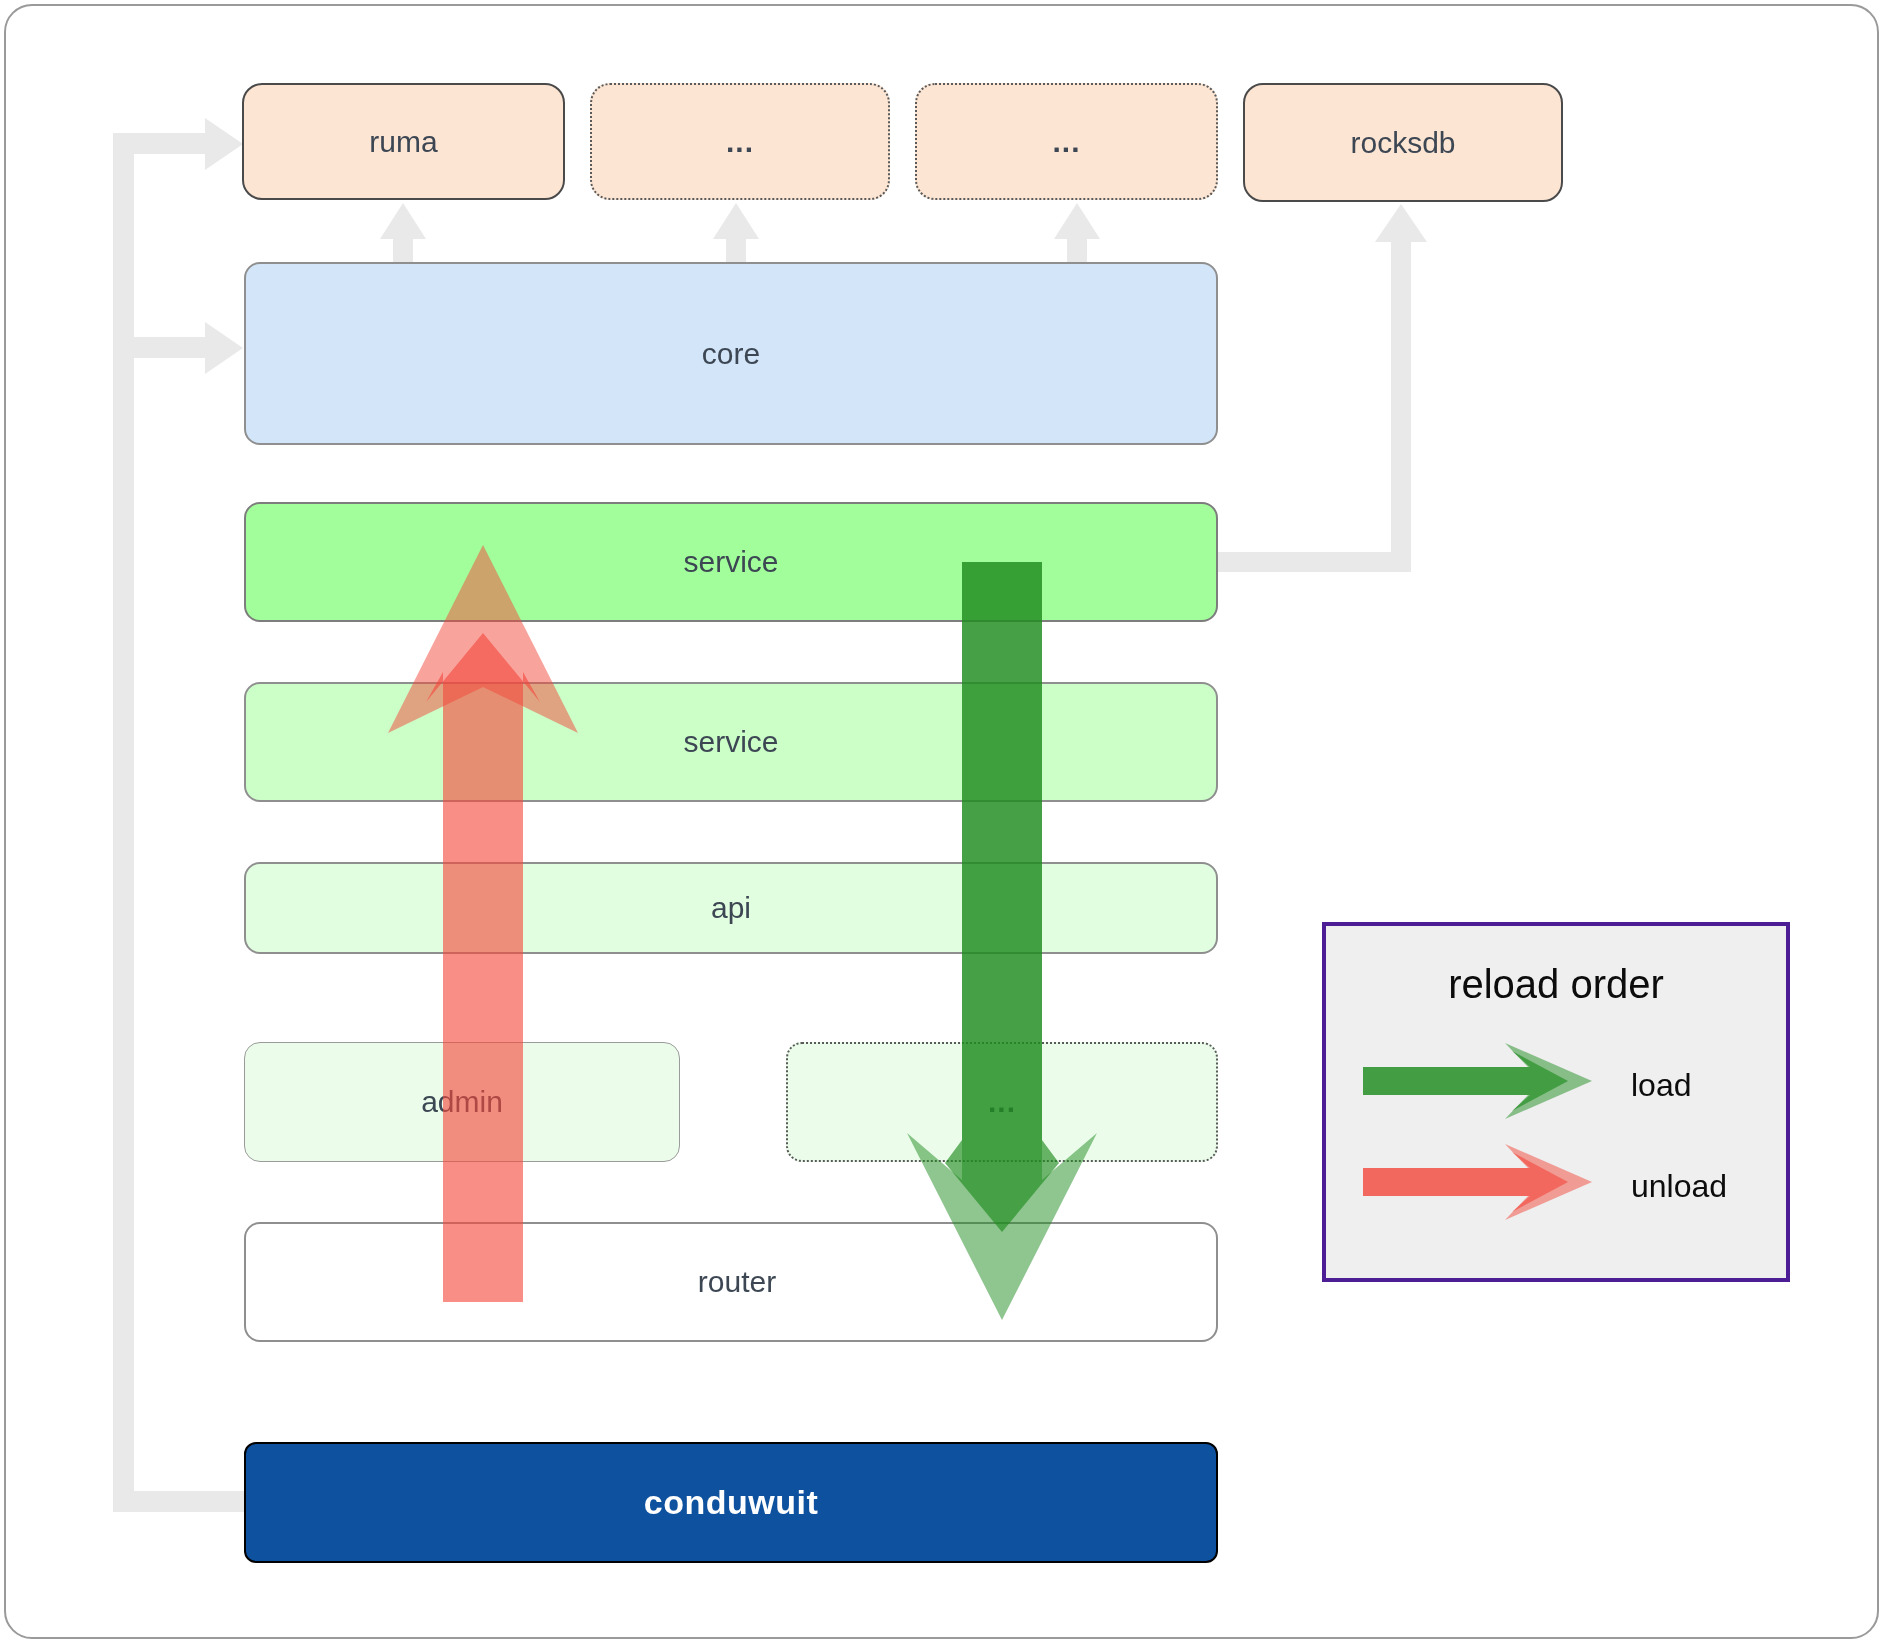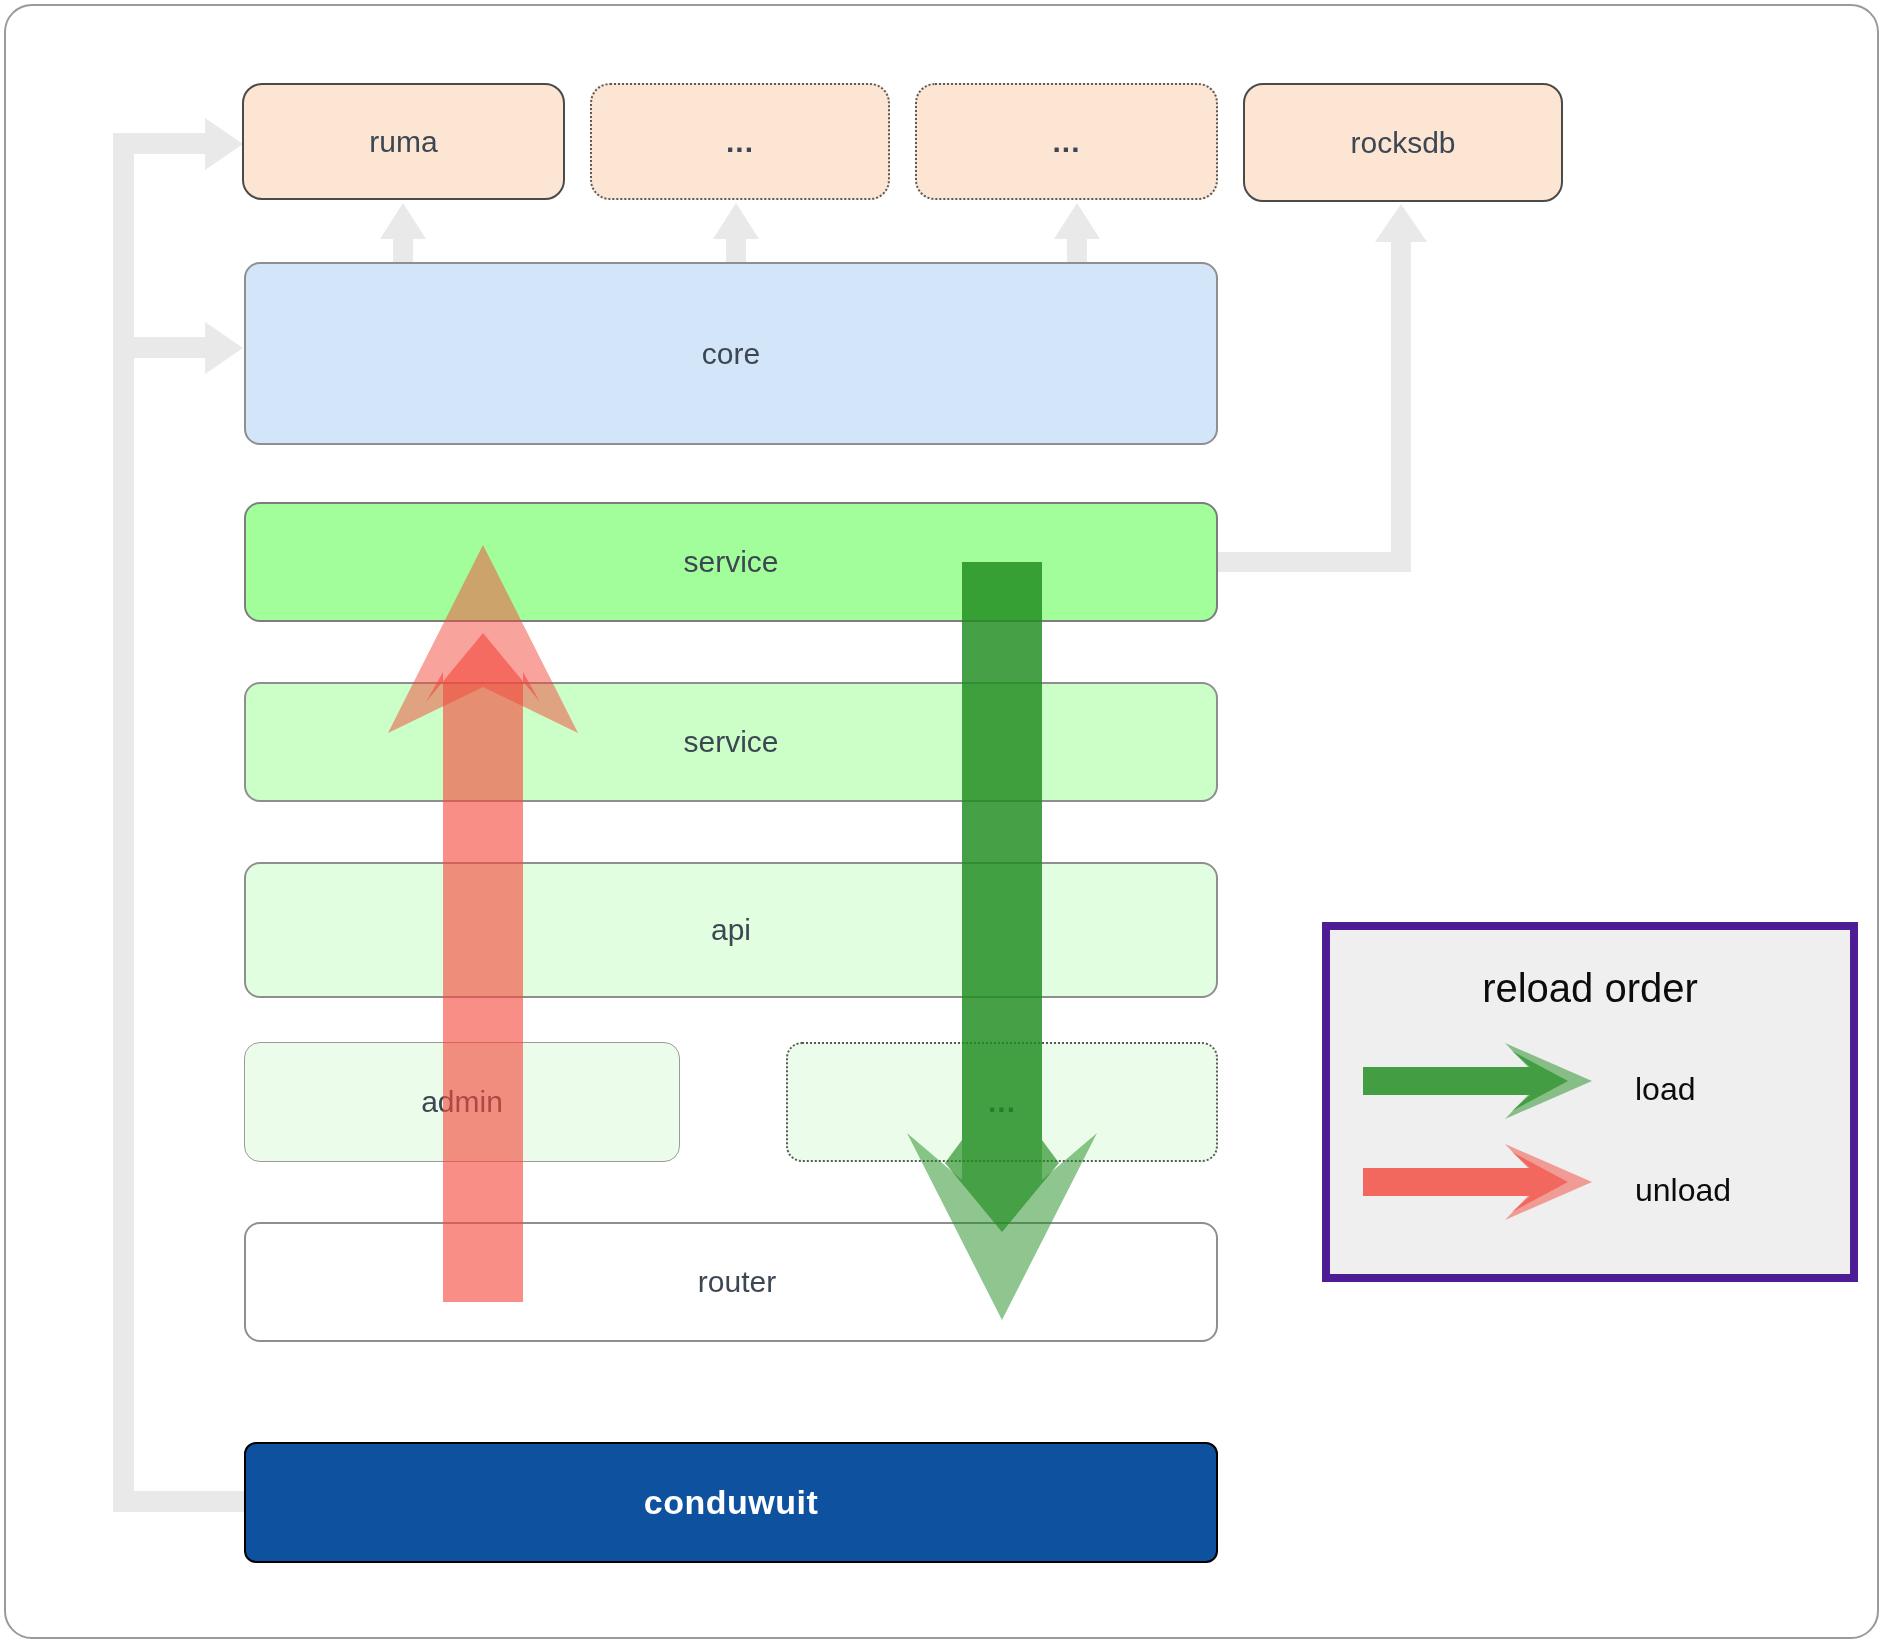--- a/index.html
+++ b/index.html
@@ -26,22 +26,22 @@
   .green-bright{background:var(--database_green);border-color:#7d7d7d;}
   .green-mid{background:var(--service_green);}
   .green-light{background:var(--api_green);}
   .green-faint{background:var(--admin_green);}
   .white-bg{background:#ffffff;}
   .brand{
     background:var(--conduwuit_blue);border:2px solid #000000;color:#ffffff;
     font-size:34px;font-weight:600;letter-spacing:0.5px;
   }
   .legend-box{
-    position:absolute;left:1322px;top:922px;width:536px;height:360px;
-    background:var(--legend_bg);border:8px solid #4c1d95;box-sizing:border-box;
+    position:absolute;left:1322px;top:922px;width:468px;height:360px;
+    background:var(--legend_bg);border:4px solid #4c1d95;box-sizing:border-box;
   }
   .legend-title{
     position:absolute;left:0;right:0;top:36px;text-align:center;
     font-size:40px;color:#0c0c0c;
   }
   .legend-item-label{
     position:absolute;font-size:32px;color:#0c0c0c;transform:translateY(-50%);text-align:right;
   }
   .ellipsis{letter-spacing:1px;font-weight:700;}
 </style>
@@ -97,21 +97,21 @@
 
 <div class="box blue solid-gray" style="left:244px;top:262px;width:974px;height:183px;">
   <span class="lbl">core</span>
 </div>
 <div class="box green-bright solid-gray" style="left:244px;top:502px;width:974px;height:120px;">
   <span class="lbl">service</span>
 </div>
 <div class="box green-mid solid-gray" style="left:244px;top:682px;width:974px;height:120px;">
   <span class="lbl">service</span>
 </div>
-<div class="box green-light solid-gray" style="left:244px;top:862px;width:974px;height:136px;">
+<div class="box green-light solid-gray" style="left:244px;top:862px;width:974px;height:92px;">
   <span class="lbl">api</span>
 </div>
 
 <div class="box green-faint solid-thin" style="left:244px;top:1042px;width:436px;height:120px;">
   <span class="lbl">admin</span>
 </div>
 <div class="box green-faint dotted" style="left:786px;top:1042px;width:432px;height:120px;">
   <span class="lbl ellipsis">...</span>
 </div>
 

